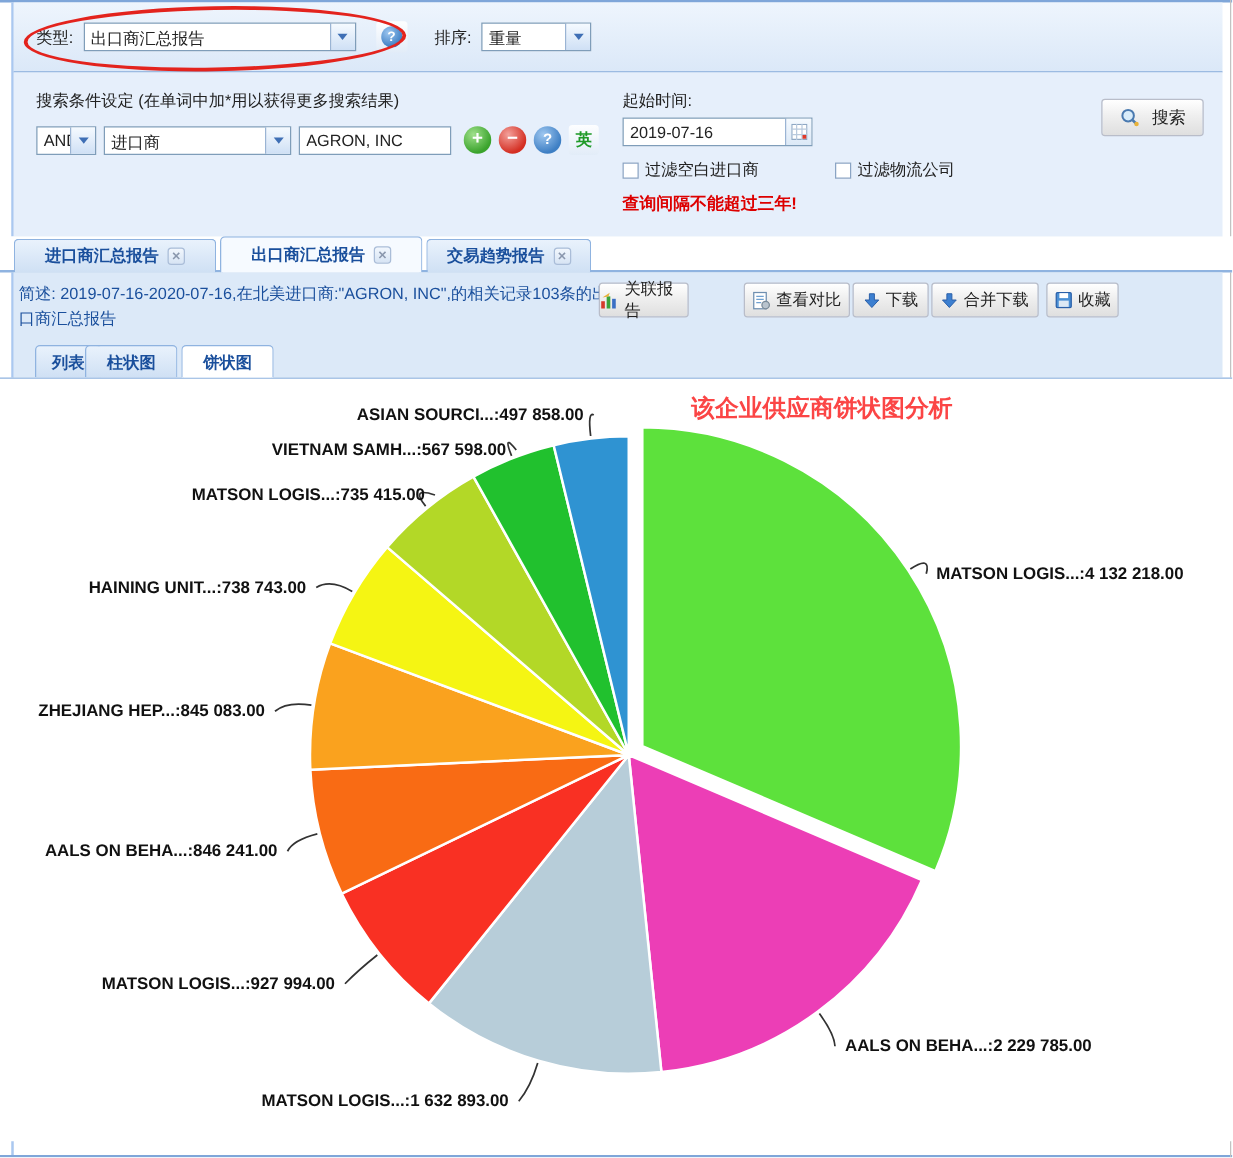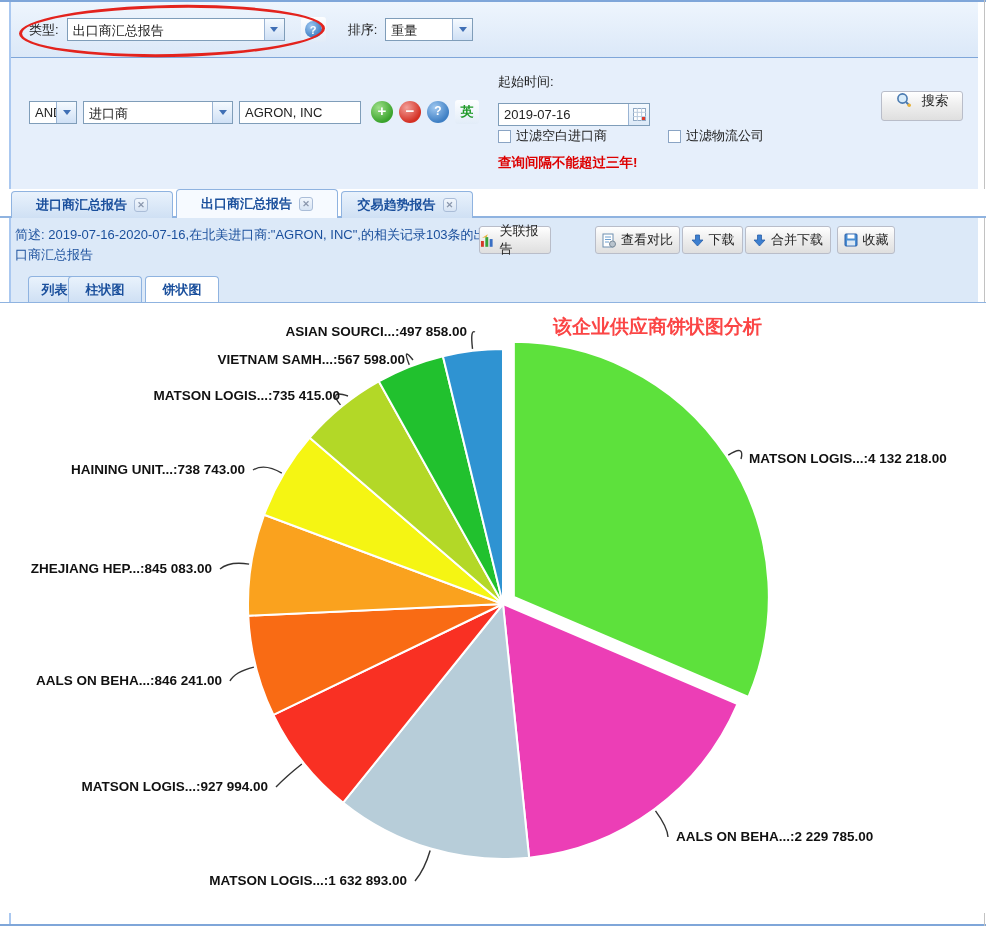--- a/index.html
+++ b/index.html
@@ -38,28 +38,28 @@
     text-align:center;cursor:pointer;box-sizing:border-box;}
   .round-add{background:radial-gradient(circle at 35% 30%,#9fe08a,#3aa32c 70%);}
   .round-remove{background:radial-gradient(circle at 35% 30%,#f3a09a,#d42f23 70%);}
   .round-help{background:radial-gradient(circle at 35% 30%,#9ec7f0,#3e7fc4 70%);font-size:12px;}
   .en-btn{width:24px;height:24px;background:linear-gradient(#fdfeff,#e2ecf8);border-radius:3px;color:#1f9a28;
     font-size:13px;font-weight:bold;display:flex;align-items:center;justify-content:center;cursor:pointer;}
   .data-range{position:absolute;left:18px;top:76px;font-size:13.5px;font-weight:bold;color:#dd0000;}
   .date-label{font-size:13px;color:#222;}
   .date-block-a{position:absolute;left:487px;top:14px;}
   .date-block-b{position:absolute;left:657px;top:14px;}
-  .date-field{margin-top:12px;width:152px;display:flex;height:23px;background:#fff;border:1px solid #7f9db9;box-sizing:border-box;}
+  .date-field{margin-top:4px;width:152px;display:flex;height:23px;background:#fff;border:1px solid #7f9db9;box-sizing:border-box;}
   .date-text{flex:1;font-size:13px;color:#222;padding:3px 0 0 5px;}
   .cal-btn{width:20px;display:flex;align-items:center;justify-content:center;background:linear-gradient(#f5faff,#dce9f7);border-left:1px solid #9ab4d4;cursor:pointer;}
   .chk-row{position:absolute;top:69px;display:flex;align-items:center;gap:5px;font-size:13px;color:#222;}
   .checkbox{width:13px;height:13px;background:#fff;border:1px solid #8aa4c4;box-sizing:border-box;cursor:pointer;}
   .warning{position:absolute;left:487px;top:96px;font-size:13.5px;font-weight:bold;color:#dd0000;}
-  .search-btn{position:absolute;left:870px;top:33px;width:80px;height:28px;border:1px solid #b9bdc9;border-radius:3px;
-    background:linear-gradient(#ffffff,#efefef 45%,#dfdfdf);display:flex;align-items:flex-start;justify-content:center;gap:10px;
+  .search-btn{position:absolute;left:870px;top:21px;width:80px;height:28px;border:1px solid #b9bdc9;border-radius:3px;
+    background:linear-gradient(#ffffff,#efefef 45%,#dfdfdf);display:flex;align-items:center;justify-content:center;gap:10px;
     font-size:13.5px;color:#222;cursor:pointer;}
 
   
   .tabstrip{position:absolute;left:0;top:189px;width:986px;height:29px;background:#fff;}
   .tabstrip .underline{position:absolute;left:0;bottom:0;width:100%;height:2px;background:#8fb3e0;}
   .rtab{position:absolute;bottom:0;height:27px;border:1px solid #8fb3e0;border-bottom:none;border-radius:4px 4px 0 0;
     background:linear-gradient(#e9f2fc,#cfe0f4);display:flex;align-items:center;justify-content:center;gap:7px;
     font-size:13px;font-weight:bold;color:#1a4f9c;cursor:pointer;box-sizing:border-box;}
   .rtab.active{background:#f6faff;height:29px;z-index:2;}
   .close-x{width:14px;height:14px;border-radius:3px;background:linear-gradient(#f2f7fd,#d7e4f4);border:1px solid #aabdd8;
@@ -109,20 +109,21 @@
         <span class="select-text">重量</span>
         <span class="select-btn">
             <span class="chev"></span>
           </span>
       </div>
     </div>
     <div class="red-ellipse"></div>
   </div>
 
   <div class="searchpanel">
+    <div class="cond-title">搜索条件设定  (在单词中加*用以获得更多搜索结果)</div>
 
     <div class="cond-row">
       <div class="select" style="width:48px;">
         <span class="select-text">AND</span>
         <span class="select-btn">
             <span class="chev"></span>
           </span>
       </div>
       <div class="select" style="width:150px;">
         <span class="select-text">进口商</span>

